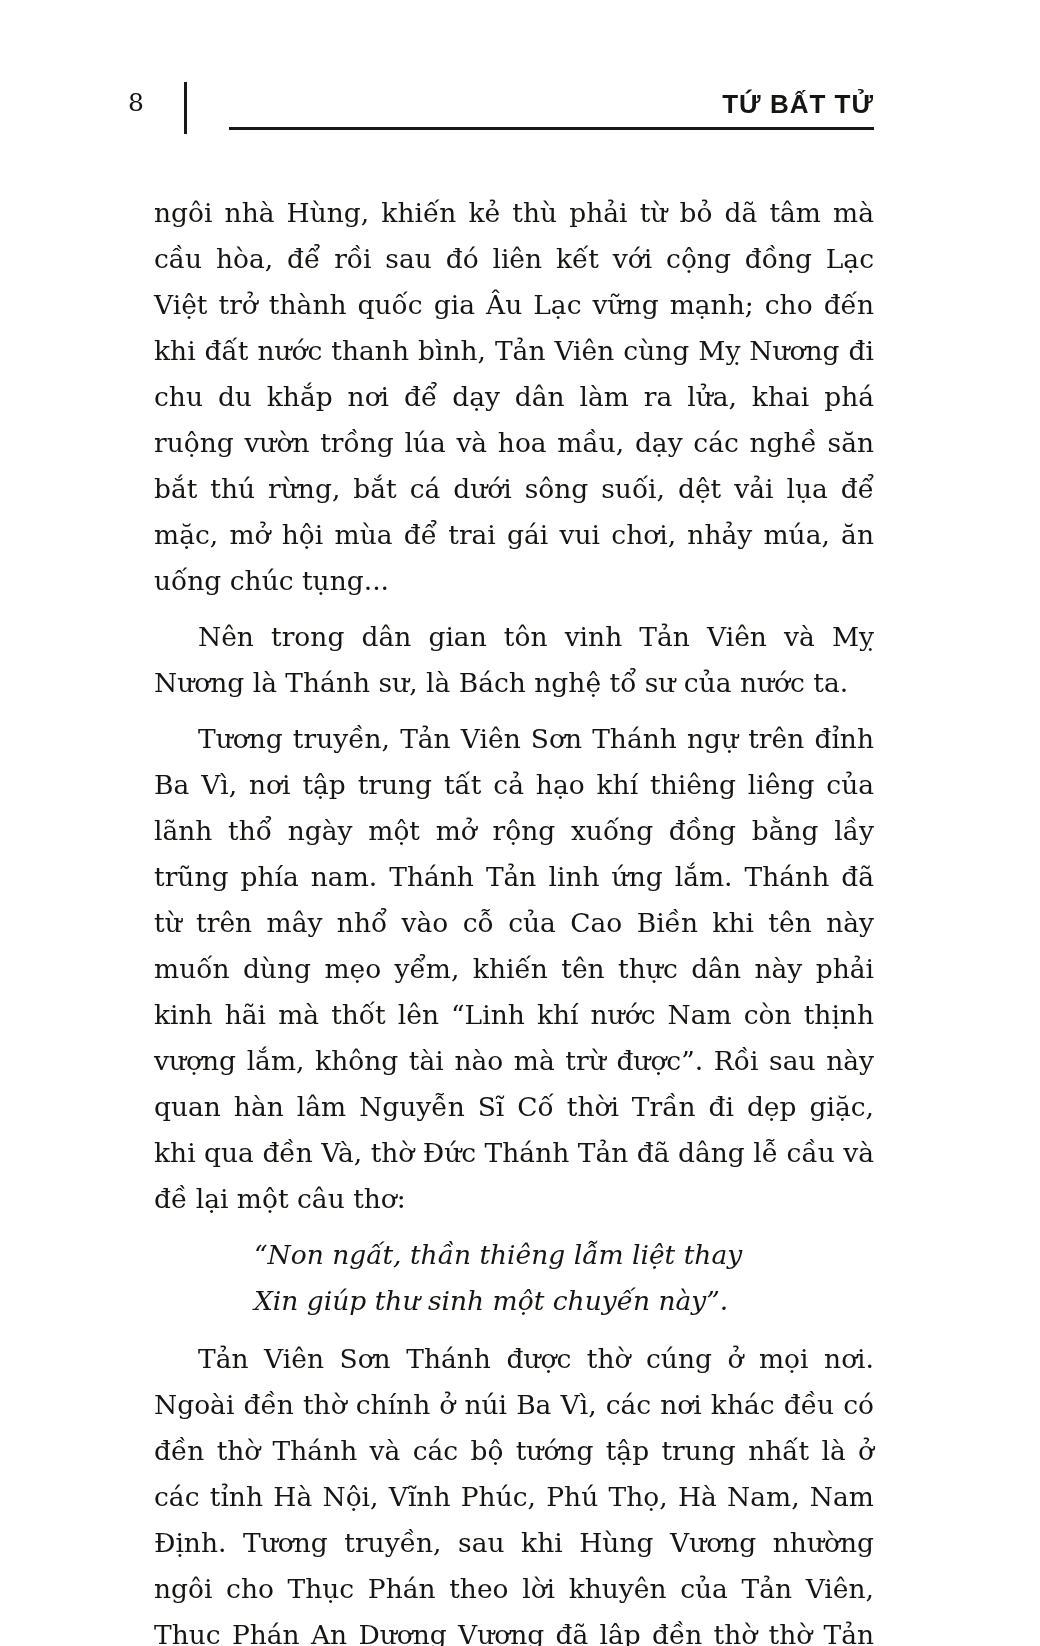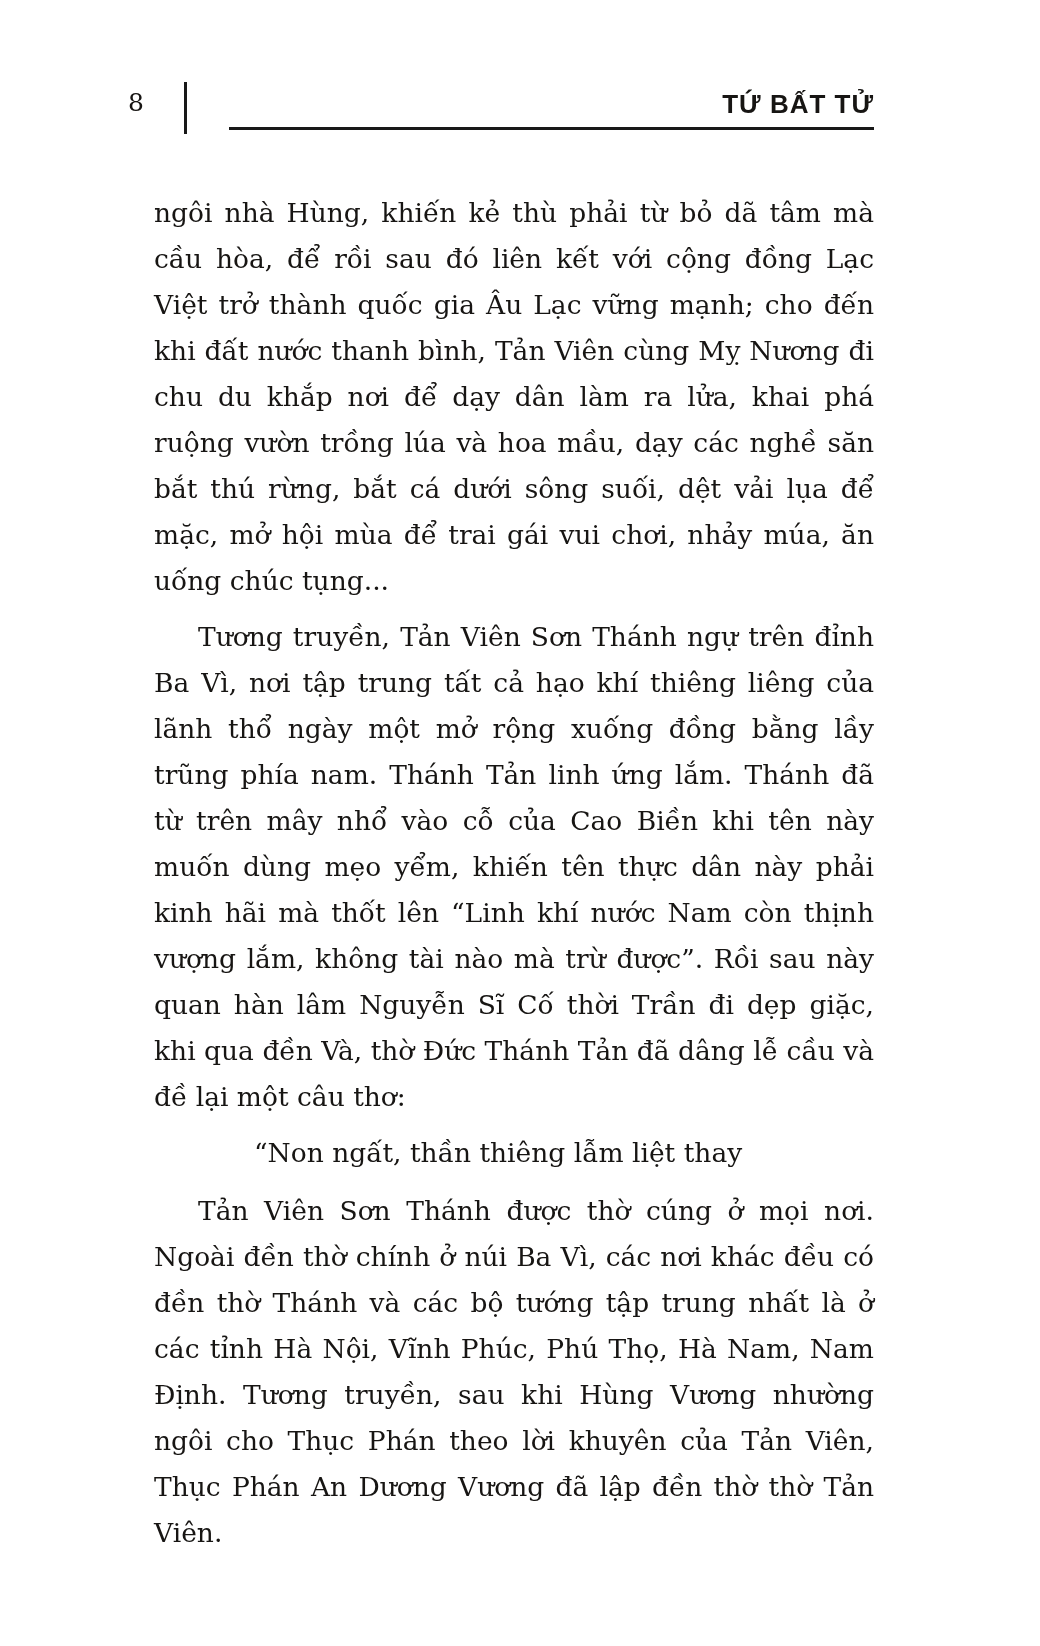--- a/index.html
+++ b/index.html
@@ -54,20 +54,21 @@
   .body-text {
     margin-top: 56px;
     font-family: "DejaVu Serif", "Liberation Serif", serif;
     font-size: 26.5px;
     line-height: 46px;
     text-align: justify;
   }
   p.para { margin-bottom: 10px; margin-left: 26px; }
   p.para.indented { text-indent: 44px; }
   .poem {
+    font-style: italic;
     padding-left: 126px;
     margin: 2px 0 12px 0;
     text-align: left;
   }
   .poem-line { line-height: 46px; }
 </style>
 </head>
 <body>
 
 <div class="page">
@@ -77,24 +78,26 @@
     <span class="vrule"></span>
     <div class="header-right">
       <span class="running-title">TỨ BẤT TỬ</span>
     </div>
   </header>
 
   <main class="body-text">
 
     <p class="para">ngôi nhà Hùng, khiến kẻ thù phải từ bỏ dã tâm mà cầu hòa, để rồi sau đó liên kết với cộng đồng Lạc Việt trở thành quốc gia Âu Lạc vững mạnh; cho đến khi đất nước thanh bình, Tản Viên cùng Mỵ Nương đi chu du khắp nơi để dạy dân làm ra lửa, khai phá ruộng vườn trồng lúa và hoa mầu, dạy các nghề săn bắt thú rừng, bắt cá dưới sông suối, dệt vải lụa để mặc, mở hội mùa để trai gái vui chơi, nhảy múa, ăn uống chúc tụng...</p>
 
+    <p class="para indented">Nên trong dân gian tôn vinh Tản Viên và Mỵ Nương là Thánh sư, là Bách nghệ tổ sư của nước ta.</p>
 
     <p class="para indented">Tương truyền, Tản Viên Sơn Thánh ngự trên đỉnh Ba Vì, nơi tập trung tất cả hạo khí thiêng liêng của lãnh thổ ngày một mở rộng xuống đồng bằng lầy trũng phía nam. Thánh Tản linh ứng lắm. Thánh đã từ trên mây nhổ vào cỗ của Cao Biền khi tên này muốn dùng mẹo yểm, khiến tên thực dân này phải kinh hãi mà thốt lên “Linh khí nước Nam còn thịnh vượng lắm, không tài nào mà trừ được”. Rồi sau này quan hàn lâm Nguyễn Sĩ Cố thời Trần đi dẹp giặc, khi qua đền Và, thờ Đức Thánh Tản đã dâng lễ cầu và đề lại một câu thơ:</p>
 
     <div class="poem">
       <div class="poem-line">“Non ngất, thần thiêng lẫm liệt thay</div>
+      <div class="poem-line">Xin giúp thư sinh một chuyến này”.</div>
     </div>
 
     <p class="para indented">Tản Viên Sơn Thánh được thờ cúng ở mọi nơi. Ngoài đền thờ chính ở núi Ba Vì, các nơi khác đều có đền thờ Thánh và các bộ tướng tập trung nhất là ở các tỉnh Hà Nội, Vĩnh Phúc, Phú Thọ, Hà Nam, Nam Định. Tương truyền, sau khi Hùng Vương nhường ngôi cho Thục Phán theo lời khuyên của Tản Viên, Thục Phán An Dương Vương đã lập đền thờ thờ Tản Viên.</p>
 
   </main>
 
 </div>
 
 </body></html>

